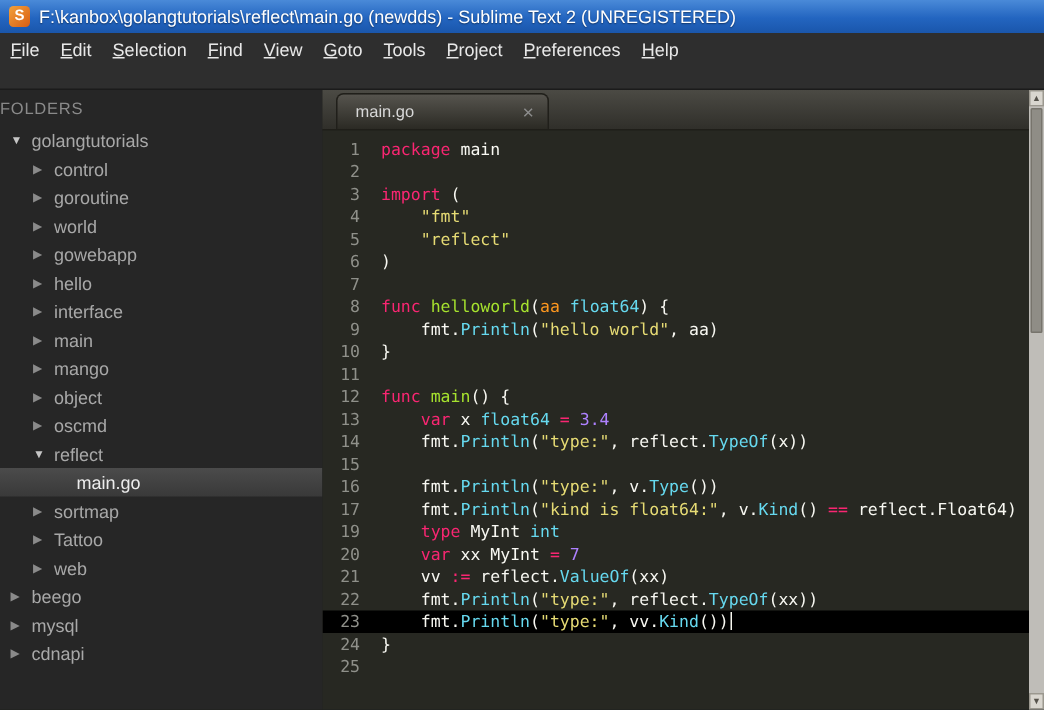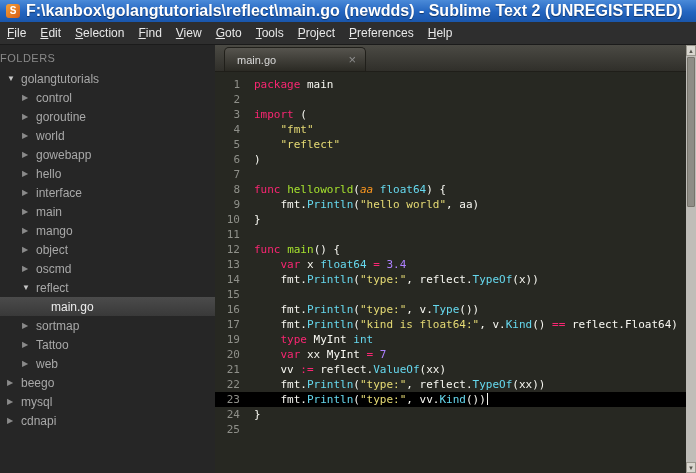--- a/index.html
+++ b/index.html
@@ -5,24 +5,24 @@
   *{box-sizing:border-box;margin:0;padding:0}
   html,body{width:696px;height:473px;overflow:hidden}
   body{font-family:"Liberation Sans",sans-serif;background:#1e1e1e;cursor:default}
   .window{width:696px;height:473px;display:flex;flex-direction:column}
 
   
   .titlebar{height:22px;flex:0 0 auto;background:linear-gradient(to bottom,#4a8ad8,#2365c0 55%,#1a56ab);
     display:flex;align-items:center;padding:0 6px;gap:6px}
   .app-icon{width:14px;height:14px;border-radius:3px;background:linear-gradient(135deg,#f2a13c,#d95d12);
     color:#fff;font-size:10px;font-weight:bold;line-height:14px;text-align:center;flex:0 0 auto}
-  .title-text{color:#fff;font-size:16px;font-weight:bold;white-space:nowrap;text-shadow:0 1px 1px rgba(0,0,0,.45)}
-
-  
-  .menubar{height:23px;flex:0 0 auto;background:#2e2e2e;border-bottom:1px solid #1b1b1b;display:flex}
+  .title-text{color:#fff;font-size:12px;font-weight:normal;white-space:nowrap;text-shadow:0 1px 1px rgba(0,0,0,.45)}
+
+  
+  .menubar{height:38px;flex:0 0 auto;background:#2e2e2e;border-bottom:1px solid #1b1b1b;display:flex}
   .menu-item{padding:0 7px;line-height:22px;font-size:12px;color:#e8e8e8;white-space:nowrap}
   .menu-item u{text-decoration:underline}
 
   
   .main{flex:1;display:flex;min-height:0}
 
   
   .sidebar{width:215px;flex:0 0 auto;background:#262626;overflow:hidden;padding-top:3px}
   .folders-header{height:21px;line-height:21px;padding-left:0;font-size:11px;color:#8a8a8a;letter-spacing:.5px}
   .tree-row{height:19px;display:flex;align-items:center;font-size:12px;color:#a8a8a8;white-space:nowrap}
@@ -46,21 +46,21 @@
   .gnum{width:34px;flex:0 0 34px;text-align:right;padding-right:9px;color:#8f908a}
   .cline{white-space:pre;color:#f8f8f2;padding-left:5px}
 
   .tok-kw{color:#f92672}
   .tok-pl{color:#f8f8f2}
   .tok-str{color:#e6db74}
   .tok-num{color:#ae81ff}
   .tok-ty{color:#66d9ef;}
   .tok-fc{color:#66d9ef}
   .tok-fn{color:#a6e22e}
-  .tok-pr{color:#fd971f;font-style:italic}
+  .tok-pr{color:#fd971f;}
 
   .caret{display:inline-block;width:1px;height:12px;background:#f8f8f0;margin-left:1px;vertical-align:-2px;
     animation:blink 1s steps(1) infinite}
   @keyframes blink{50%{opacity:0}}
 
   
   .scrollbar{width:10px;flex:0 0 auto;background:#bfbdb8;display:flex;flex-direction:column}
   .sb-arrow{height:11px;background:#d9d6cf;color:#55524b;font-size:6px;line-height:11px;text-align:center;
     border:1px solid #9b988f}
   .sb-thumb{height:150px;margin:1px;background:#8f8d86;border:1px solid #77746c;border-radius:1px}

